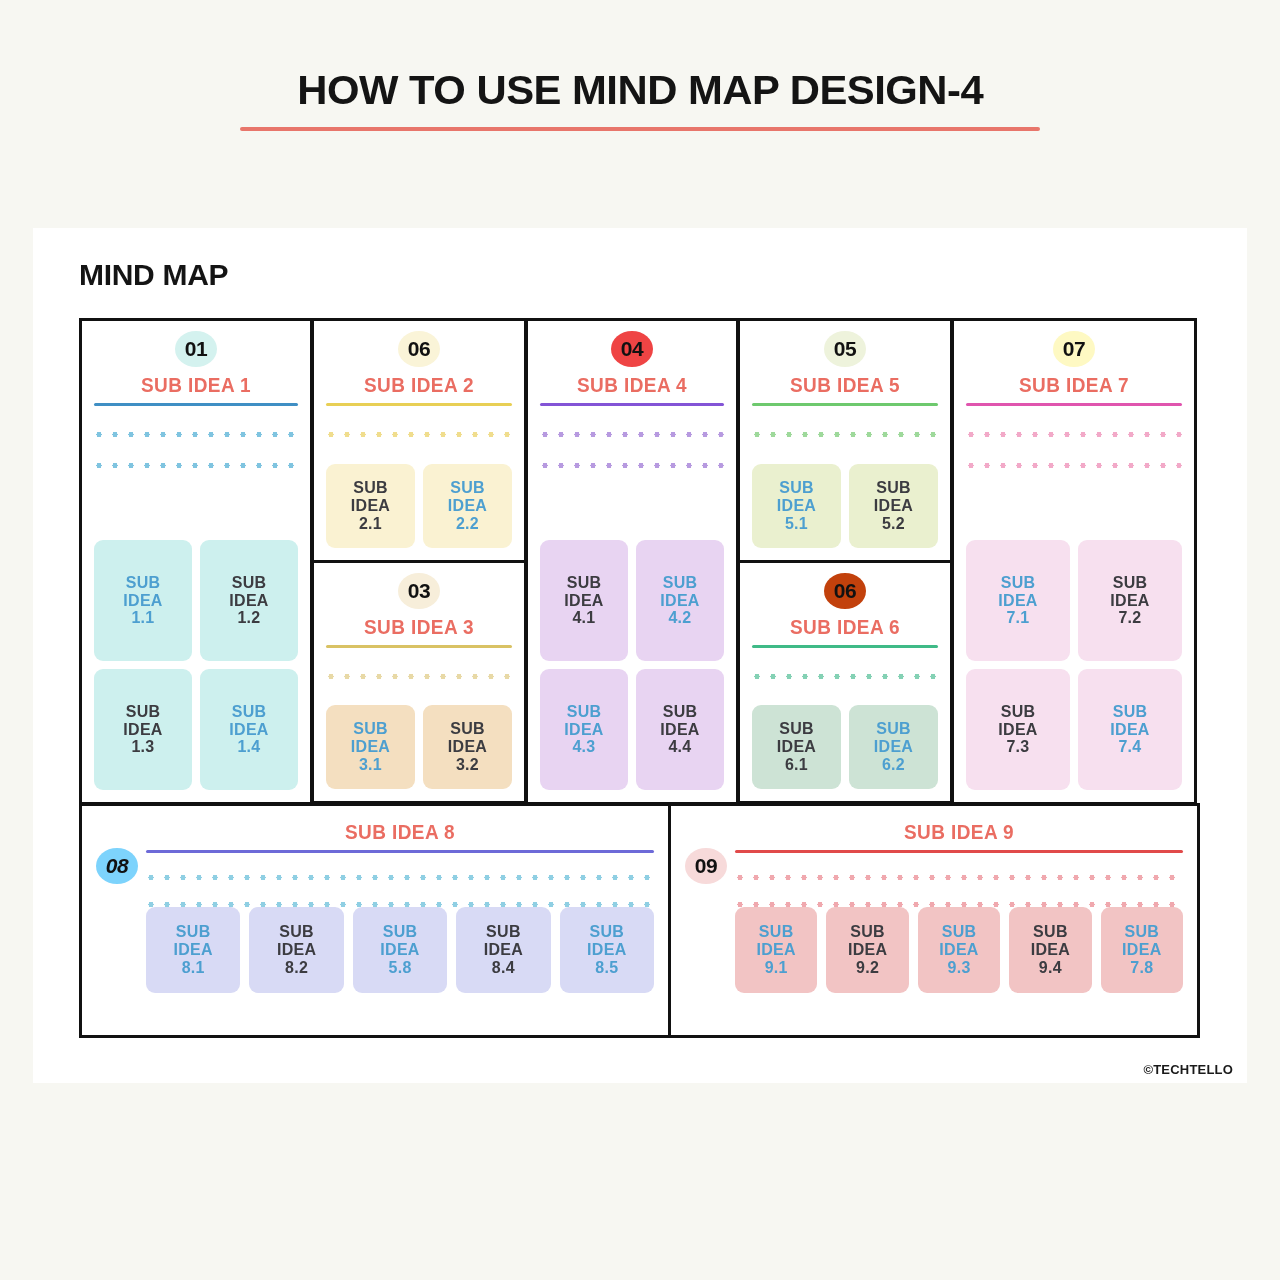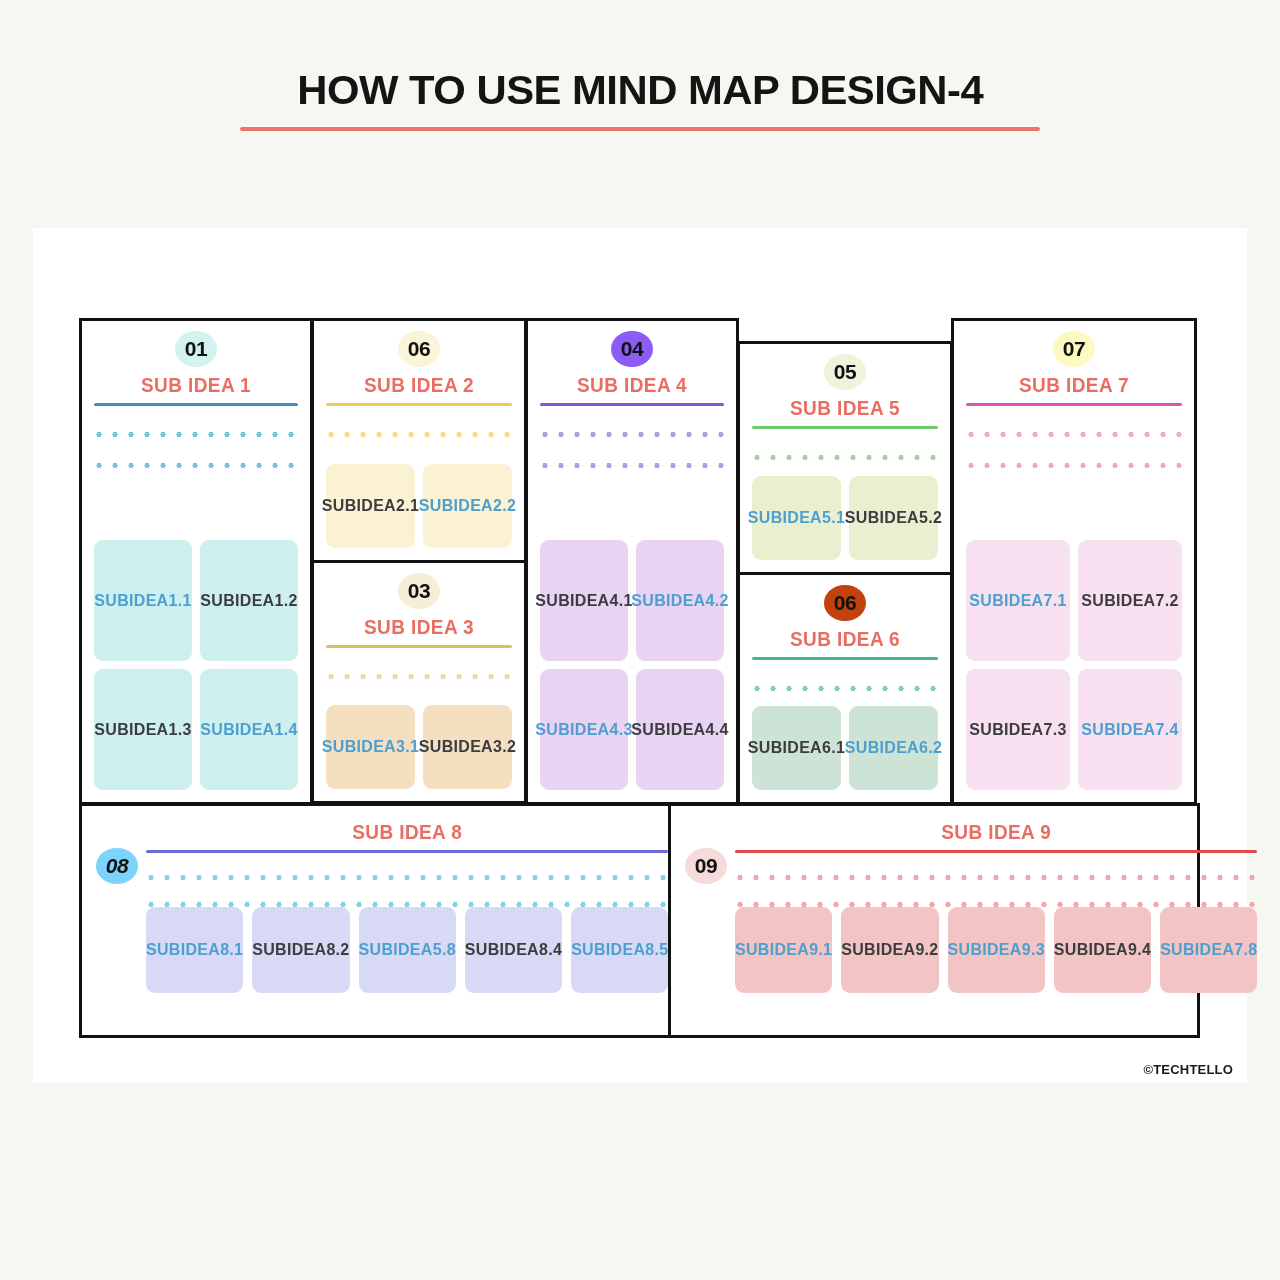--- a/index.html
+++ b/index.html
@@ -39,21 +39,21 @@
     width: 1122px; height: 722px;
     display: flex; flex-direction: column;
   }
   .grid-top { display: flex; height: 487px; }
   .grid-bottom { display: flex; height: 235px; margin-top: -2px; }
 
   .col { display: flex; flex-direction: column; }
   .col-a { width: 234px; }
   .col-b { width: 216px; margin-left: -2px; }
   .col-c { width: 214px; margin-left: -2px; }
-  .col-d { width: 216px; margin-left: -2px; margin-top: 23px; }
+  .col-d { width: 216px; margin-left: -2px; }
   .col-e { width: 246px; margin-left: -2px; }
 
   .card {
     border: 3px solid #111; background: #fff;
     position: relative; display: flex; flex-direction: column;
     align-items: center; padding: 10px 12px 12px;
     overflow: hidden;
   }
   .card.full { height: 528px; }
   .card.half-a { height: 245px; }
@@ -81,21 +81,21 @@
 
   
   .boxes { display: flex; flex-wrap: wrap; width: 100%; margin-top: auto; gap: 8px; }
   .boxes.two > .box { width: calc(50% - 4px); }
   .boxes.quad { height: 250px; }
   .boxes.quad > .box { width: calc(50% - 4px); height: calc(50% - 4px); }
   .boxes.duo { height: 84px; }
   .boxes.duo > .box { height: 100%; }
 
   .box {
-    border-radius: 9px; display: flex; flex-direction: row;
+    border-radius: 9px; display: flex; flex-direction: column;
     align-items: center; justify-content: center;
     font-size: 16px; font-weight: 700; line-height: 1.12;
     letter-spacing: 0.3px; text-align: left;
     transform-origin: center;
   }
   .box span { display: block; transform: scaleY(1.06); }
   .tx-blue { color: #4d9fd0; }
   .tx-dark { color: #3c3c41; }
 
   
@@ -119,20 +119,21 @@
 </style>
 </head>
 <body>
 
 <div class="title-wrap">
   <div class="main-title">HOW TO USE MIND MAP DESIGN-4</div>
   <div class="title-rule"></div>
 </div>
 
 <div class="panel">
+  <div class="panel-title">MIND MAP</div>
 
   <div class="grid">
     <div class="grid-top">
 
       <div class="col col-a">
         <div class="card full">
             <div class="badge" style="background: rgb(212, 242, 239);">01</div>
             <div class="card-title" style="color: rgb(234, 109, 98);">SUB IDEA 1</div>
             <div class="rule" style="background: rgb(63, 143, 196);"></div>
             <div class="dash" style="background-image: radial-gradient(circle at 5px 2.5px, rgb(127, 196, 224) 0px, rgb(127, 196, 224) 2.6px, transparent 2.7px);"></div>
@@ -196,21 +197,21 @@
                 <span>SUB</span>
                 <span>IDEA</span>
                 <span>3.2</span>
               </div>
             </div>
           </div>
       </div>
 
       <div class="col col-c">
         <div class="card full">
-            <div class="badge" style="background: #8b5cf6;">04</div>
+            <div class="badge" style="background: #ef4444;">04</div>
             <div class="card-title" style="color: rgb(234, 109, 98);">SUB IDEA 4</div>
             <div class="rule" style="background: rgb(131, 84, 214);"></div>
             <div class="dash" style="background-image: radial-gradient(circle at 5px 2.5px, rgb(183, 154, 224) 0px, rgb(183, 154, 224) 2.6px, transparent 2.7px);"></div>
             <div class="dash" style="background-image: radial-gradient(circle at 5px 2.5px, rgb(183, 154, 224) 0px, rgb(183, 154, 224) 2.6px, transparent 2.7px);"></div>
             <div class="boxes two quad">
               <div class="box tx-dark" style="background: rgb(232, 212, 242);">
                 <span>SUB</span>
                 <span>IDEA</span>
                 <span>4.1</span>
               </div>

